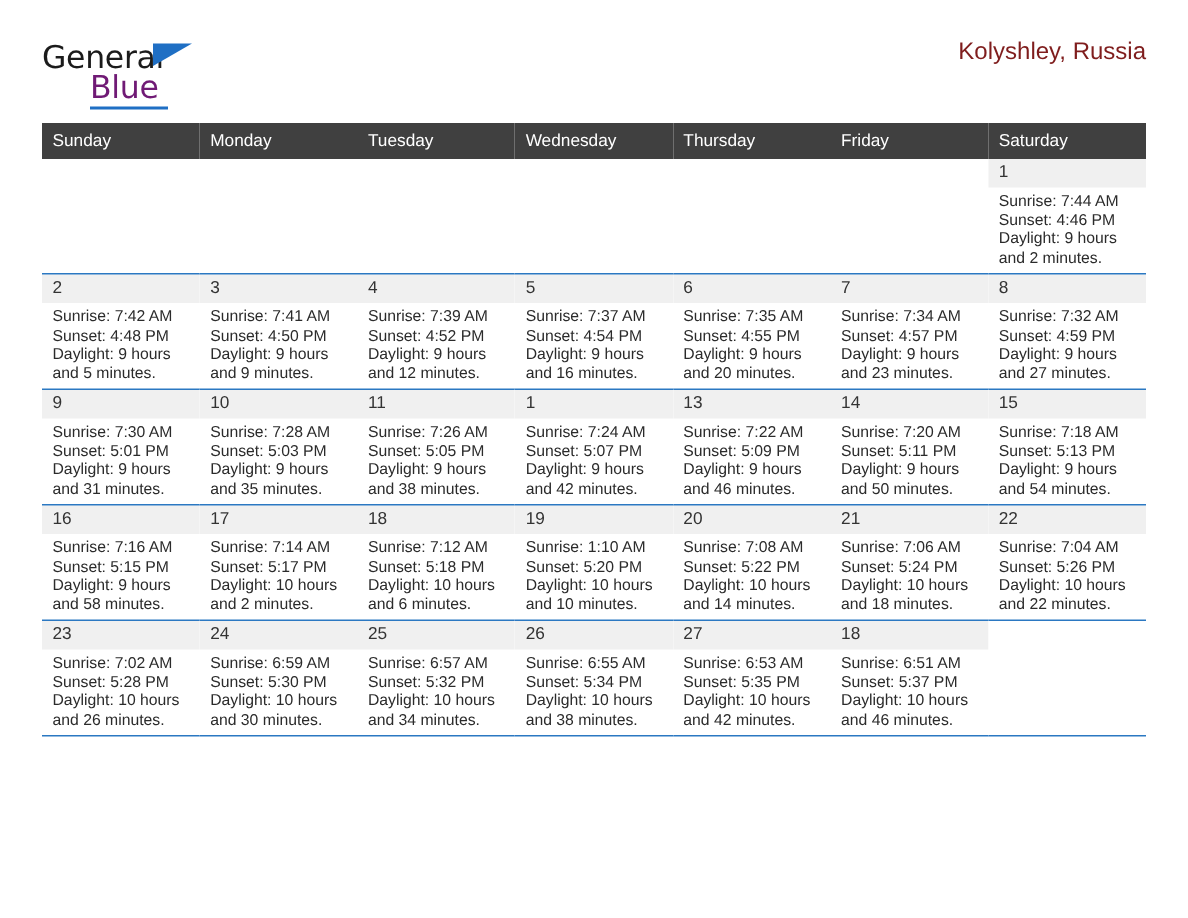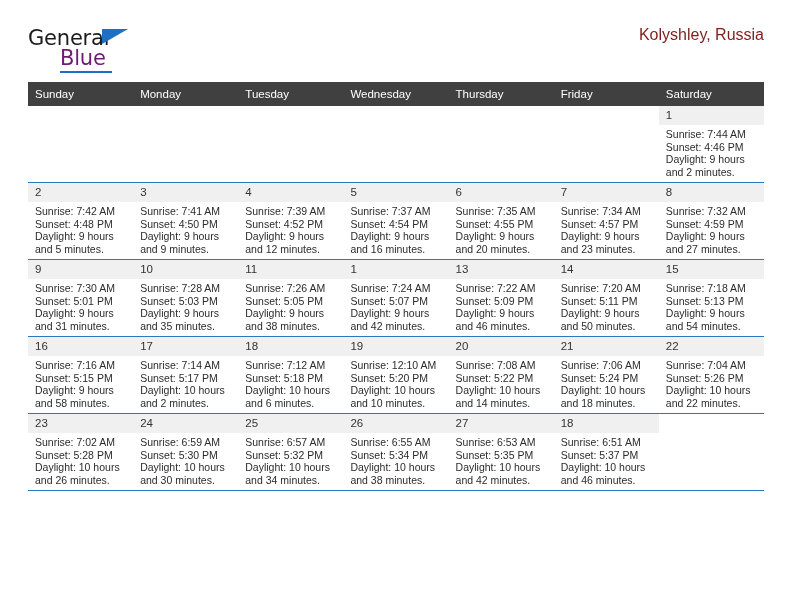--- a/index.html
+++ b/index.html
@@ -391,21 +391,21 @@
                 <div>Sunset: 5:18 PM</div>
                 <div>Daylight: 10 hours</div>
                 <div>and 6 minutes.</div>
               </div>
             </div>
           </td>
           <td>
             <div class="cell-inner">
               <div class="daynum">19</div>
               <div class="details">
-                <div>Sunrise: 12:10 AM</div>
+                <div>Sunrise: 1:10 AM</div>
                 <div>Sunset: 5:20 PM</div>
                 <div>Daylight: 10 hours</div>
                 <div>and 10 minutes.</div>
               </div>
             </div>
           </td>
           <td>
             <div class="cell-inner">
               <div class="daynum">20</div>
               <div class="details">

